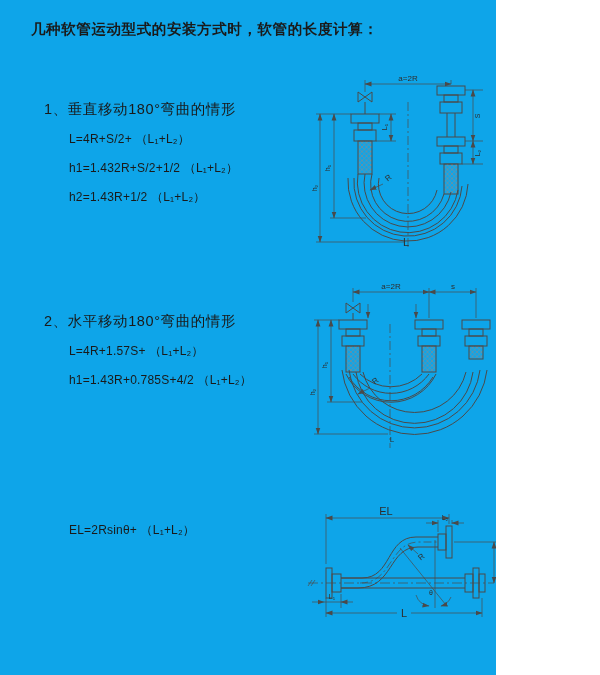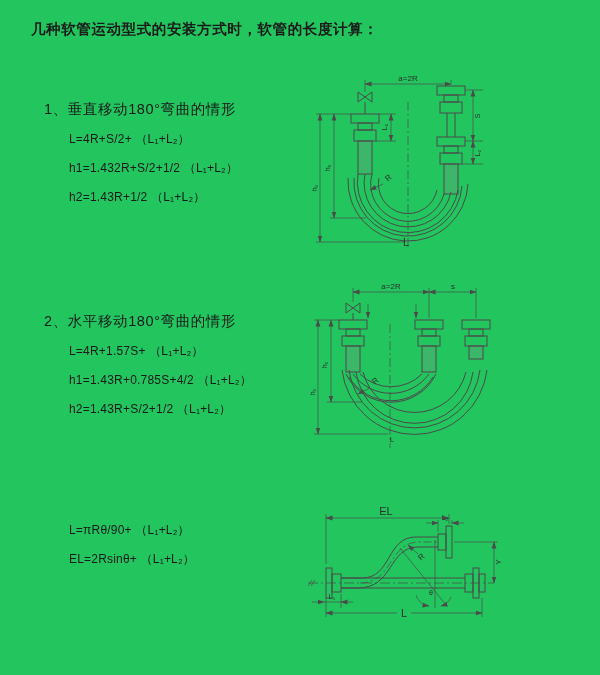--- a/index.html
+++ b/index.html
@@ -1,17 +1,17 @@
 <!DOCTYPE html>
 <html><head>
 <meta charset="utf-8">
 <style>
   html,body{margin:0;padding:0;background:#ffffff;}
   body{width:600px;height:675px;font-family:"Liberation Sans",sans-serif;color:#1a1a1a;}
-  .page{position:relative;width:600px;height:675px;background:#22c55e;overflow:hidden;}
+  .page{position:relative;width:496px;height:675px;background:#0ea5e9;overflow:hidden;}
   .title{position:absolute;left:31px;top:20px;font-size:14.5px;font-weight:700;letter-spacing:.6px;}
   .section{position:absolute;left:44px;}
   #s1{top:100px;} #s2{top:312px;} #s3{top:510px;}
   .heading{font-size:14.5px;font-weight:400;letter-spacing:.6px;}
   .formula{font-size:12px;padding-left:25px;margin-top:12px;letter-spacing:.2px;white-space:nowrap;}
   .diagram{position:absolute;}
   #d1{left:308px;top:66px;} #d2{left:306px;top:280px;} #d3{left:298px;top:498px;}
   svg text{font-family:"Liberation Sans",sans-serif;fill:#2e2e2e;}
   .dl{font-size:8px;} .dls{font-size:7px;} .dlb{font-size:11px;}
 </style>
@@ -26,25 +26,23 @@
     <div class="heading">1、垂直移动180°弯曲的情形</div>
     <div class="formula">L=4R+S/2+ （L₁+L₂）</div>
     <div class="formula">h1=1.432R+S/2+1/2 （L₁+L₂）</div>
     <div class="formula">h2=1.43R+1/2 （L₁+L₂）</div>
   </div>
 
   <div class="section" id="s2">
     <div class="heading">2、水平移动180°弯曲的情形</div>
     <div class="formula">L=4R+1.57S+ （L₁+L₂）</div>
     <div class="formula">h1=1.43R+0.785S+4/2 （L₁+L₂）</div>
-    <div class="formula">h2=1.43R+S/2+1/2 （L₁+L₂）</div>
   </div>
 
   <div class="section" id="s3">
-    <div class="formula">L=πRθ/90+ （L₁+L₂）</div>
     <div class="formula">EL=2Rsinθ+ （L₁+L₂）</div>
   </div>
 
   <svg id="d1" class="diagram" width="280" height="192" viewBox="0 0 280 192">
     <defs>
       <marker id="ar1" markerWidth="8" markerHeight="8" refX="6.5" refY="3" orient="auto-start-reverse" markerUnits="userSpaceOnUse">
         <path d="M0,0.6 L7,3 L0,5.4 Z" fill="#4a4a4a"></path>
       </marker>
       <pattern id="ht1" width="4.5" height="4.5" patternUnits="userSpaceOnUse">
         <path d="M0 4.5 L4.5 0 M0 0 L4.5 4.5" stroke="#8a8a8a" stroke-width="0.6" fill="none"></path>

